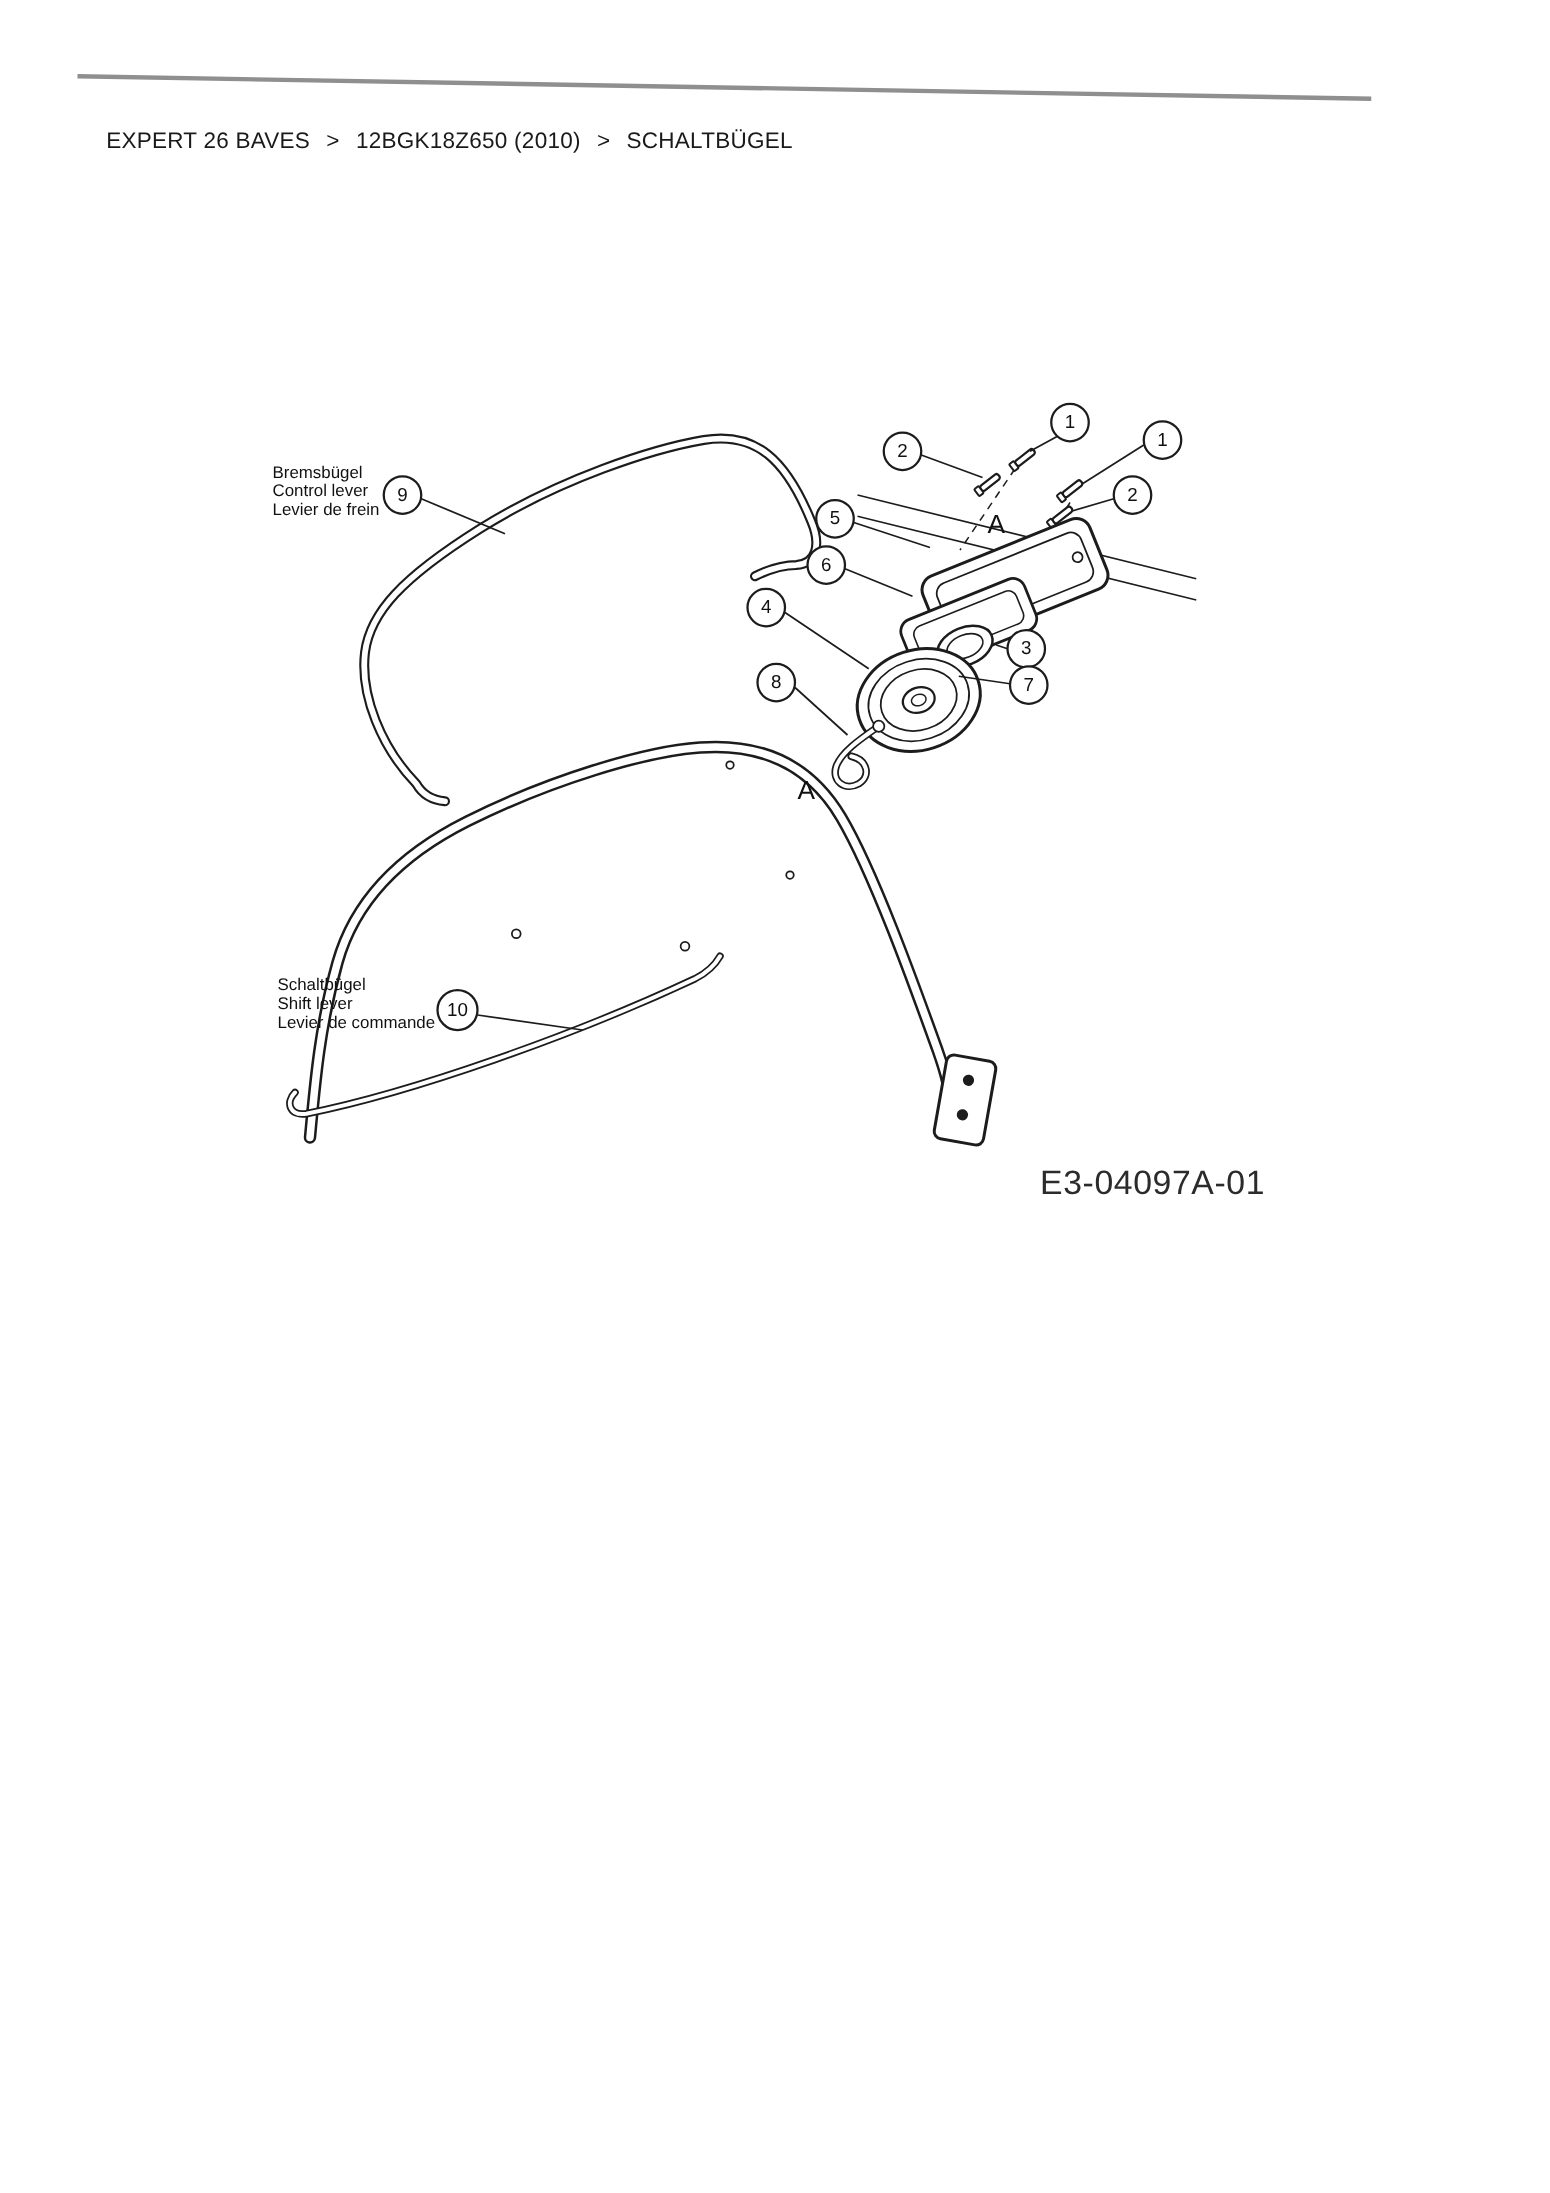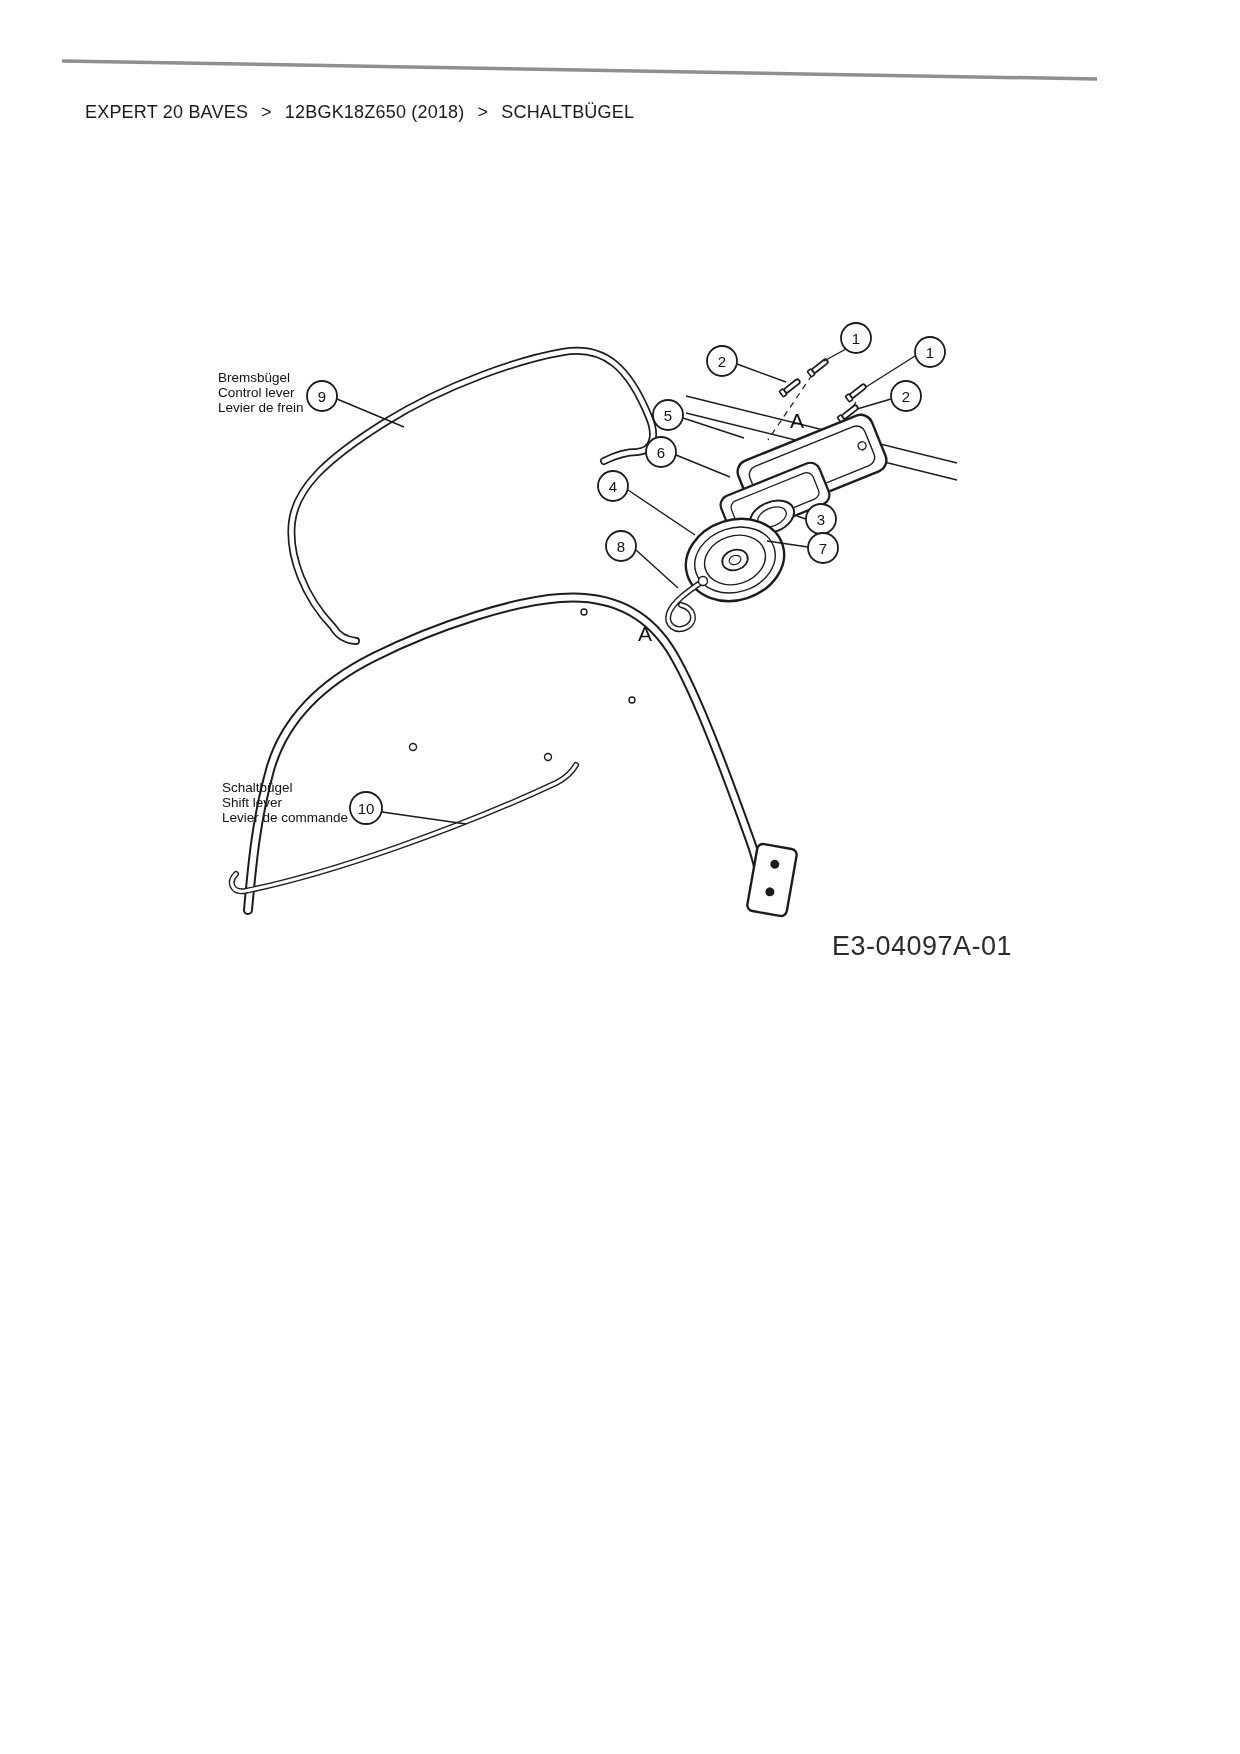--- a/index.html
+++ b/index.html
@@ -70,23 +70,23 @@
   }
   .dot { fill: #ffffff; stroke: #1c1c1c; stroke-width: 1.4; }
   .hole { fill: #1c1c1c; stroke: none; }
 </style>
 </head>
 <body>
 
 <div class="page">
 
   <div class="breadcrumb">
-    <span class="crumb">EXPERT 20 BAVES</span>
+    <span class="crumb">EXPERT 26 BAVES</span>
     <span class="sep">&gt;</span>
-    <span class="crumb">12BGK18Z650 (2018)</span>
+    <span class="crumb">12BGK18Z650 (2010)</span>
     <span class="sep">&gt;</span>
     <span class="crumb">SCHALTBÜGEL</span>
   </div>
 
   <svg class="diagram" viewBox="0 0 1240 1754">
 
     <line class="rule-line" x1="62" y1="61" x2="1097" y2="79"></line>
 
     <g>
       <line class="thin" x1="686" y1="396" x2="957" y2="463"></line>

